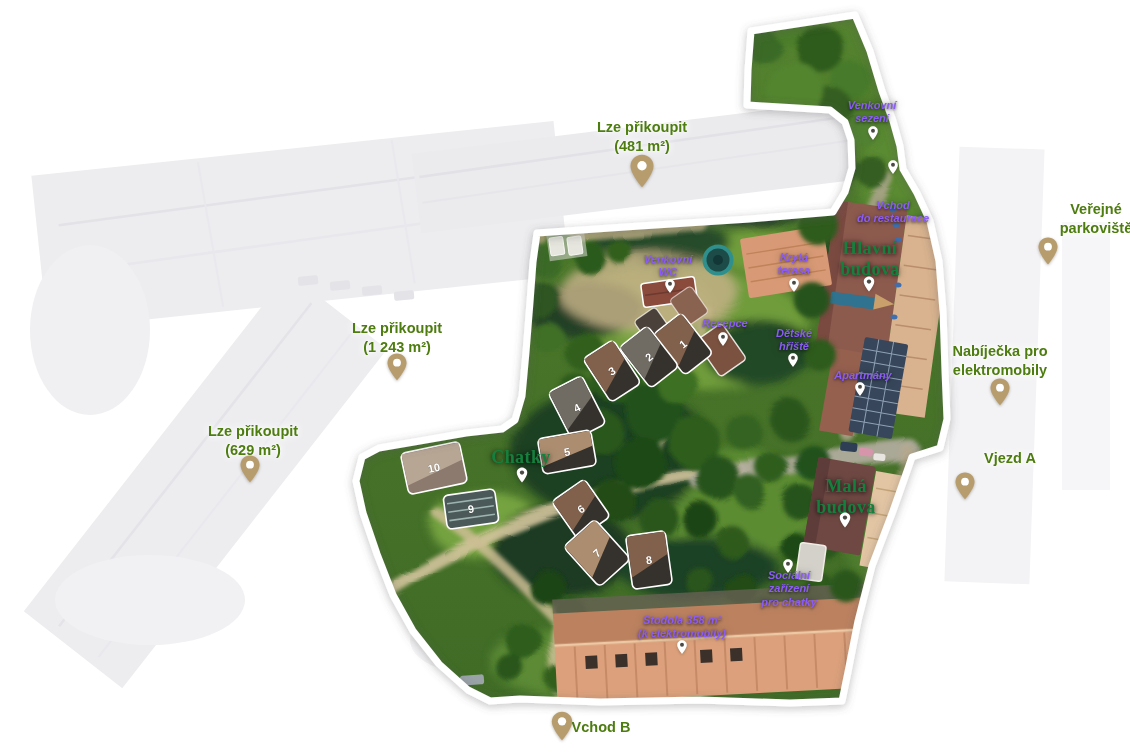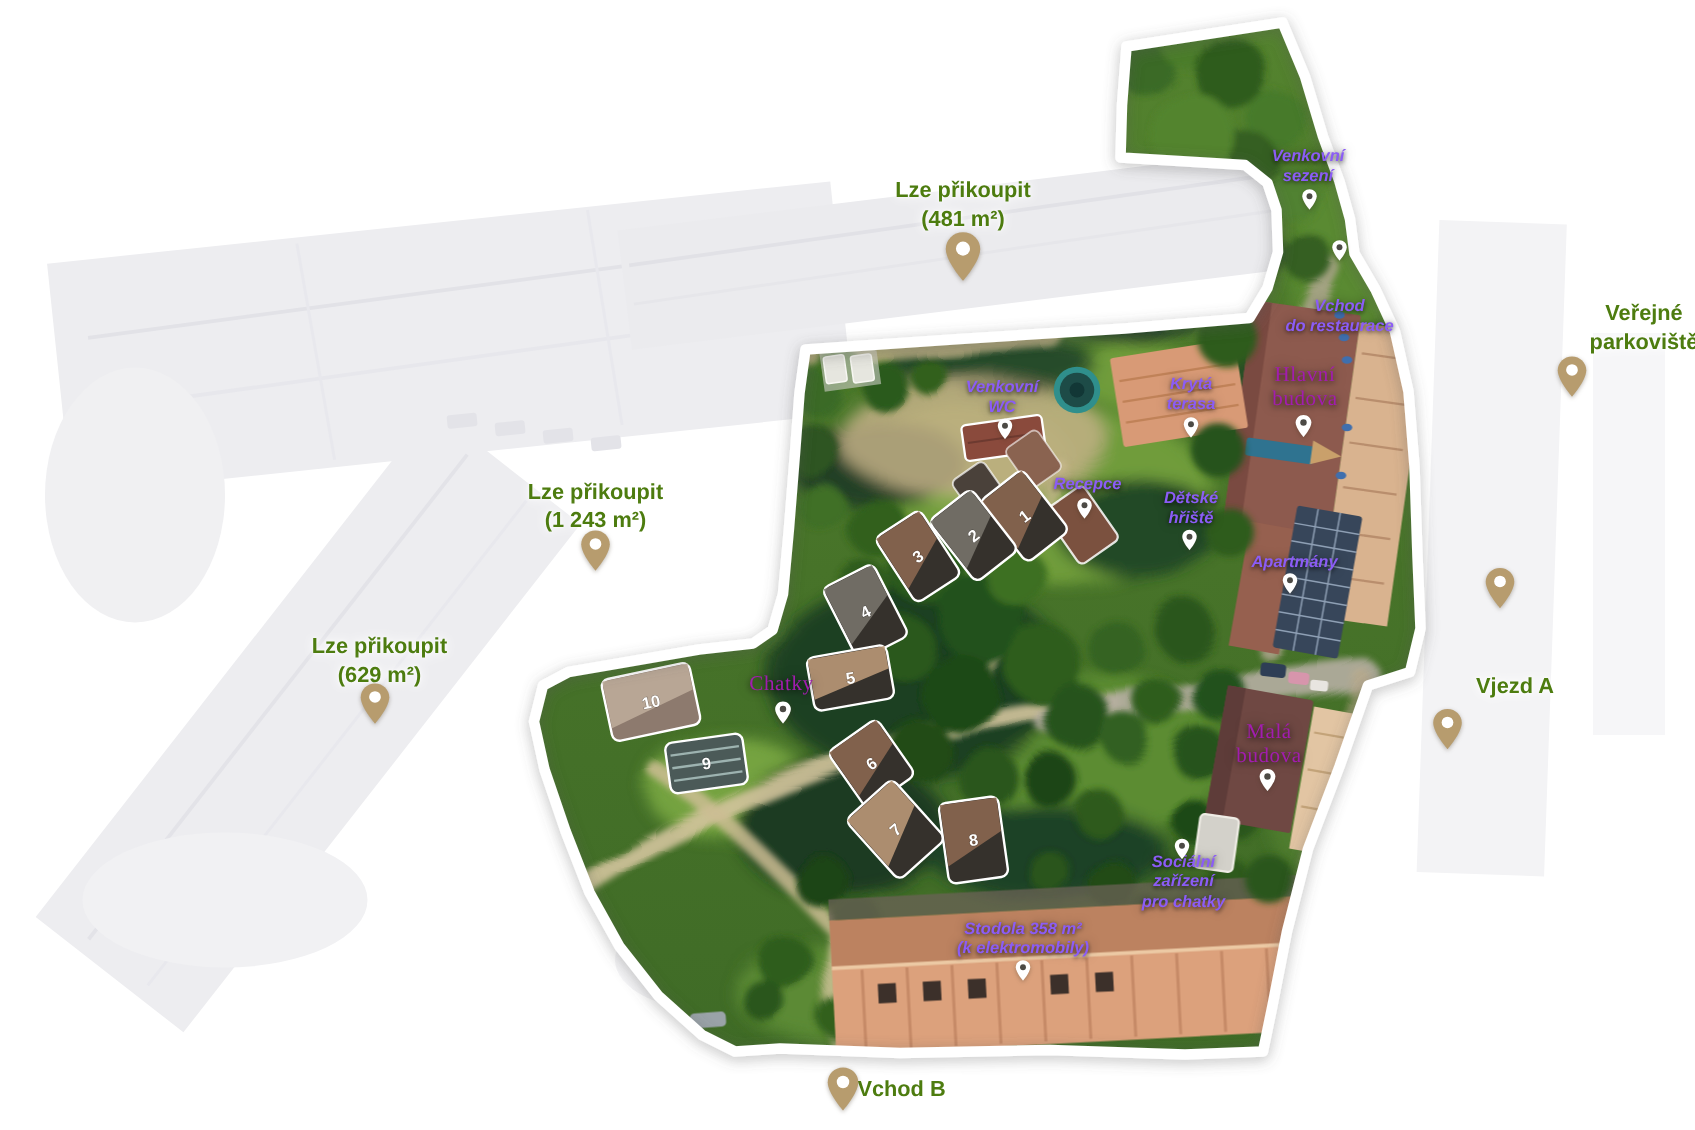--- a/index.html
+++ b/index.html
@@ -18,21 +18,21 @@
   .style-gold{
     color:#4d7c0f;font-weight:700;font-size:14.5px;line-height:1.28;
     text-shadow:0 0 6px rgba(255,255,255,.95),0 0 12px rgba(255,255,255,.85),0 0 2px rgba(255,255,255,1);
   }
   .style-white{
     color:#8b5cf6;font-weight:700;font-size:11px;line-height:1.22;
     text-shadow:0 1px 3px rgba(0,0,0,.6),0 0 8px rgba(0,0,0,.38);
     font-style:italic;
   }
   .style-serif{
-    color:#a21caf;font-weight:400;font-size:14px;line-height:1.14;letter-spacing:.4px;
+    color:#15803d;font-weight:700;font-size:18px;line-height:1.14;letter-spacing:.4px;
     font-family:"Liberation Serif","DejaVu Serif",serif;
     text-shadow:0 1px 4px rgba(0,0,0,.65),0 0 9px rgba(0,0,0,.4);
   }
   .map-pin{
     position:absolute;transform:translate(-50%,-50%);line-height:0;
     filter:drop-shadow(0 1.5px 1.5px rgba(60,50,30,.35));pointer-events:none;
   }
 </style>
 </head>
 <body>
@@ -397,20 +397,24 @@
           <circle cx="12" cy="11.2" r="4.3" fill="#ffffff"></circle>
         </svg></span>
       <div class="map-label style-gold" style="left: 1048px; top: 219px; margin-left: 48px;">
         <div class="label-line">Veřejné</div>
         <div class="label-line">parkoviště</div>
       </div>
       <span class="map-pin" style="left: 1048px; top: 251px;"><svg width="22" height="29" viewBox="0 0 24 32">
           <path d="M12 1.2C6.1 1.2 1.5 5.8 1.5 11.4 1.5 19 12 30.8 12 30.8s10.5-11.8 10.5-19.4C22.5 5.8 17.9 1.2 12 1.2Z" fill="#b79c6e"></path>
           <circle cx="12" cy="11.2" r="4.3" fill="#ffffff"></circle>
         </svg></span>
+      <div class="map-label style-gold" style="left: 1000px; top: 361px;">
+        <div class="label-line">Nabíječka pro</div>
+        <div class="label-line">elektromobily</div>
+      </div>
       <span class="map-pin" style="left: 1000px; top: 392px;"><svg width="22" height="29" viewBox="0 0 24 32">
           <path d="M12 1.2C6.1 1.2 1.5 5.8 1.5 11.4 1.5 19 12 30.8 12 30.8s10.5-11.8 10.5-19.4C22.5 5.8 17.9 1.2 12 1.2Z" fill="#b79c6e"></path>
           <circle cx="12" cy="11.2" r="4.3" fill="#ffffff"></circle>
         </svg></span>
       <div class="map-label style-gold" style="left: 966px; top: 458px; margin-left: 44px;">
         <div class="label-line">Vjezd A</div>
       </div>
       <span class="map-pin" style="left: 965px; top: 486px;"><svg width="22" height="29" viewBox="0 0 24 32">
           <path d="M12 1.2C6.1 1.2 1.5 5.8 1.5 11.4 1.5 19 12 30.8 12 30.8s10.5-11.8 10.5-19.4C22.5 5.8 17.9 1.2 12 1.2Z" fill="#b79c6e"></path>
           <circle cx="12" cy="11.2" r="4.3" fill="#ffffff"></circle>

